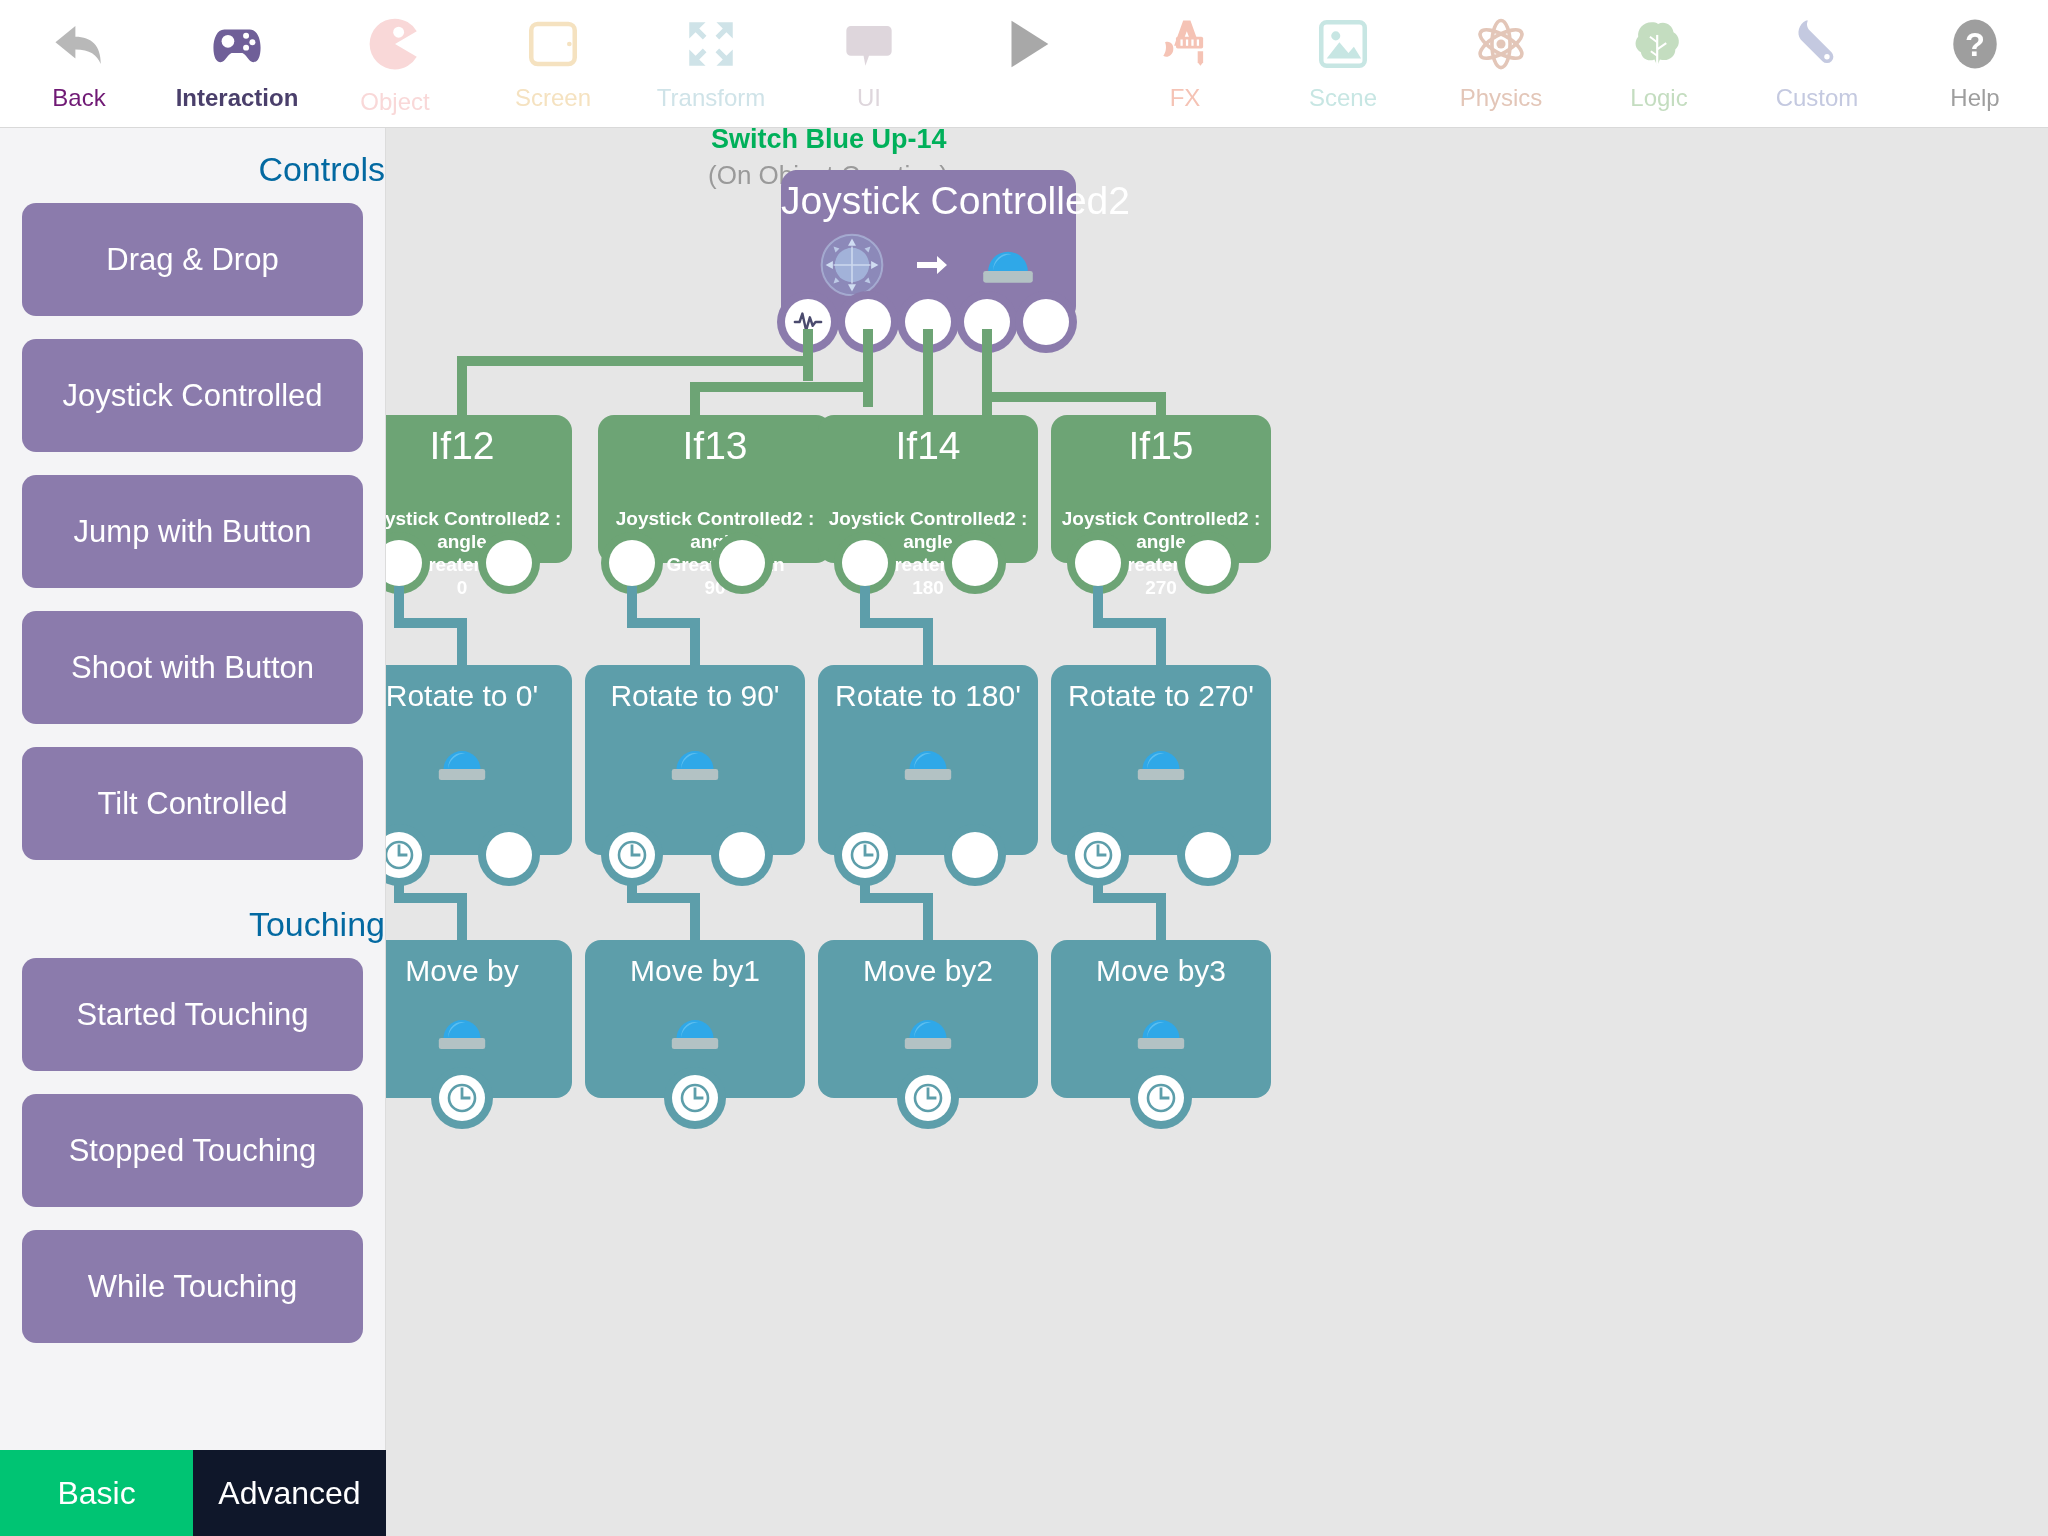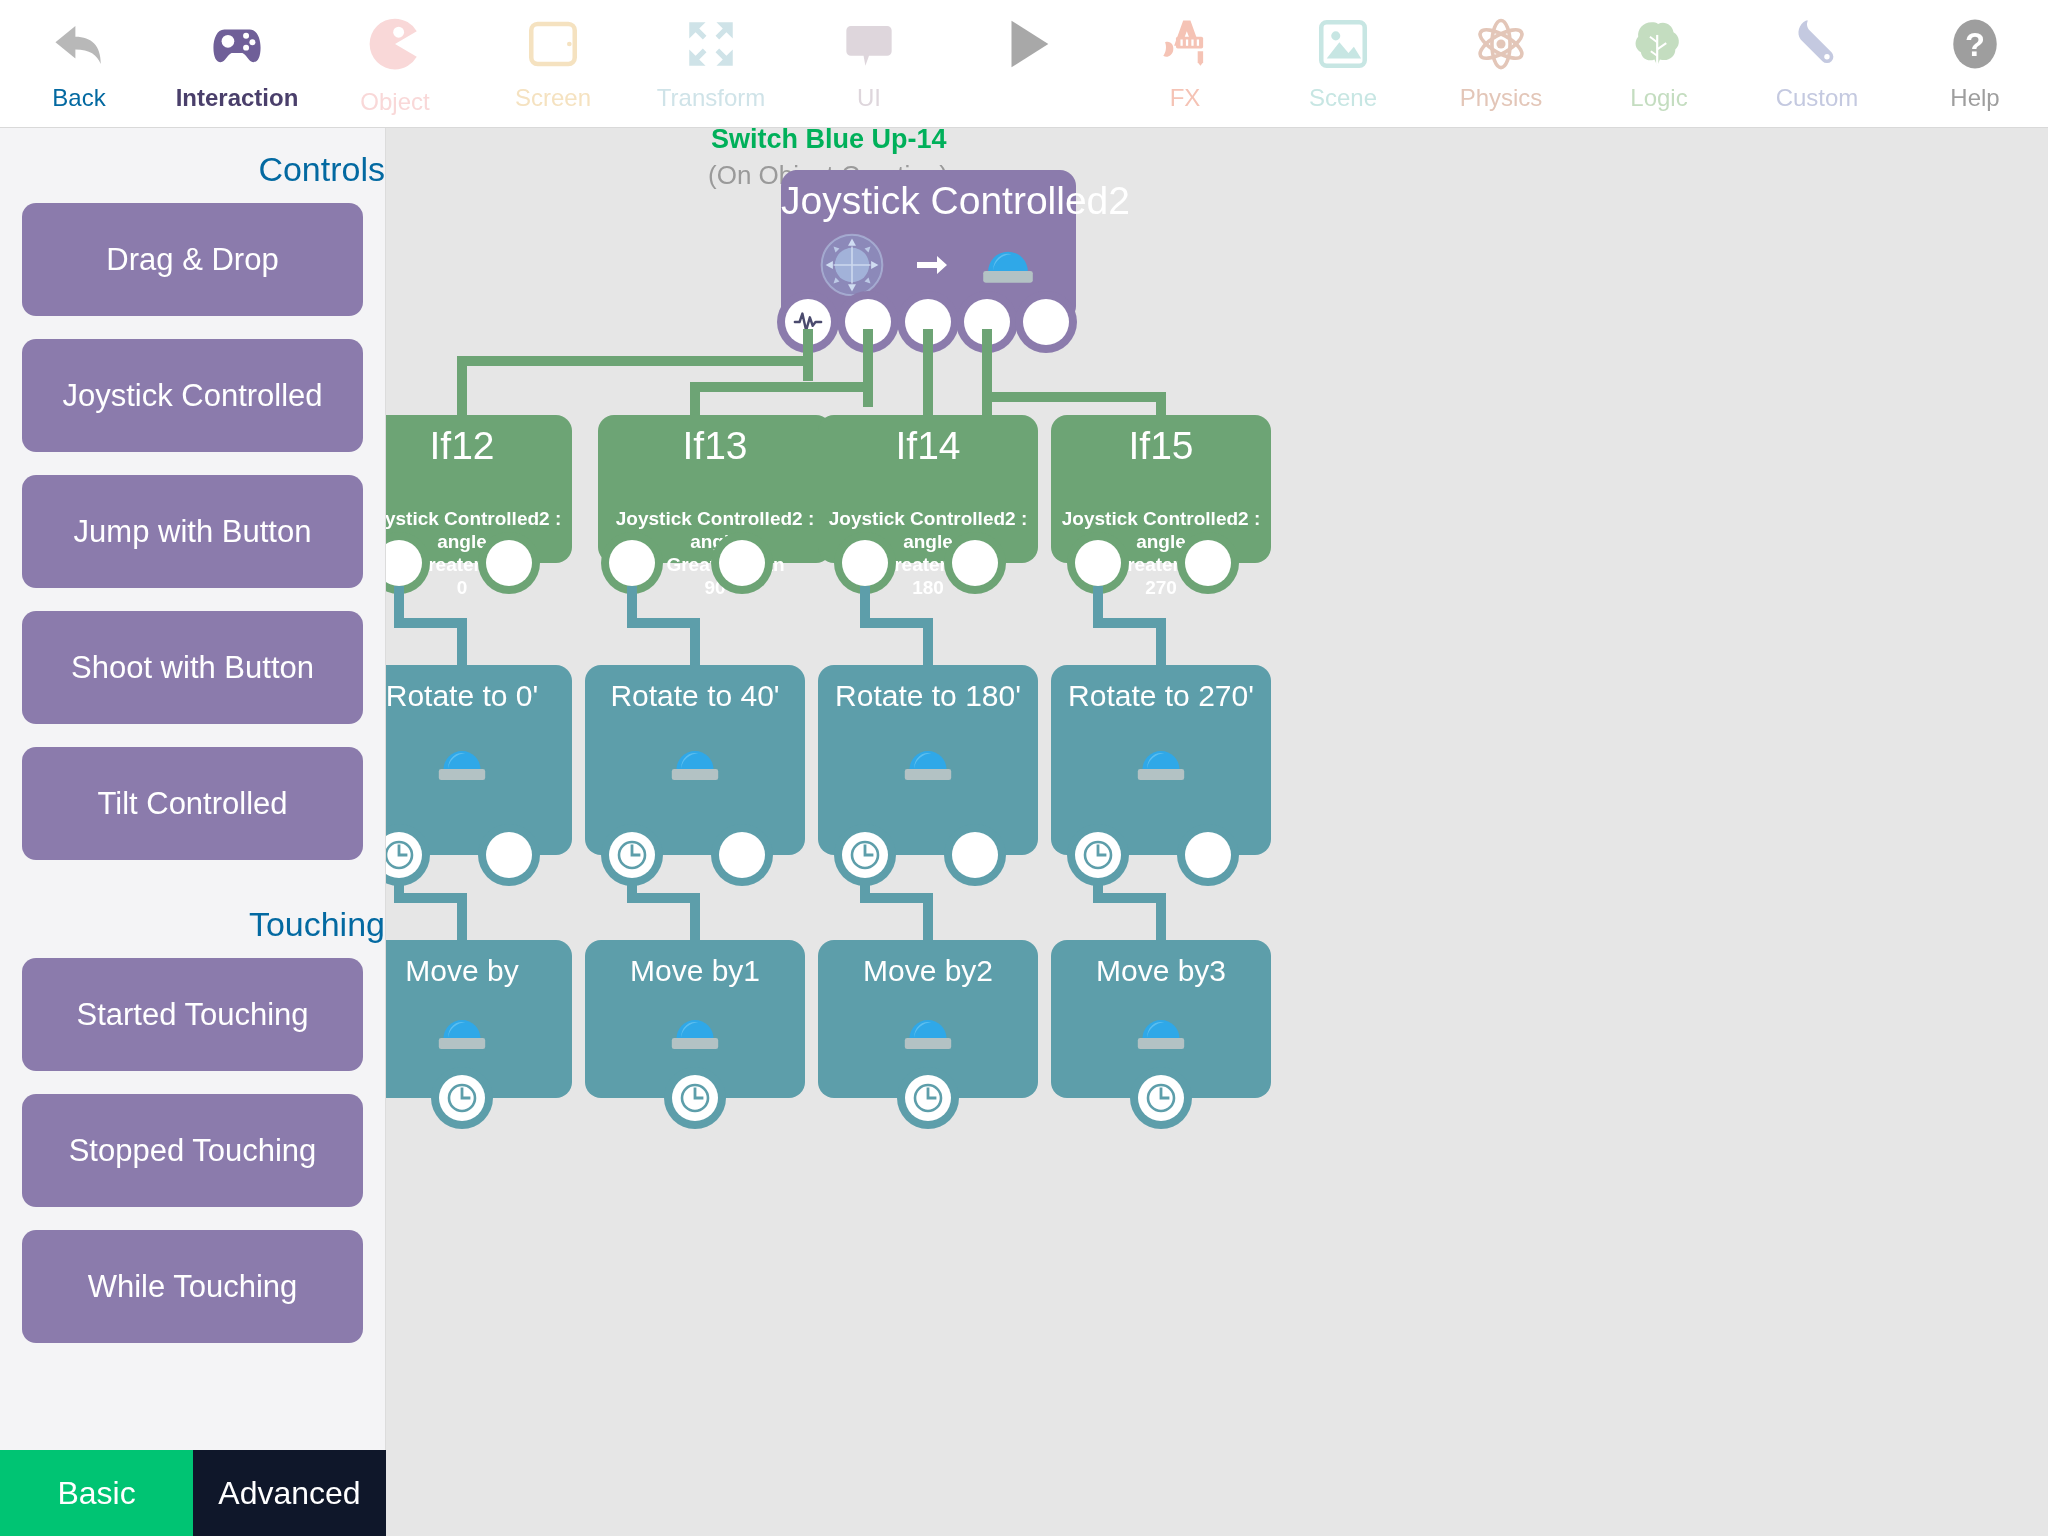--- a/index.html
+++ b/index.html
@@ -158,21 +158,21 @@
 </head>
 <body>
 
 <div id="toolbar">
     <div class="tool">
       <div class="glyph">
         <svg width="58" height="58" viewBox="0 0 64 64">
           <path d="M28 12 L6 30 L28 48 L28 38 C44 38 52 44 56 54 C56 34 46 24 28 24 Z" fill="#b8b8b8"></path>
         </svg>
       </div>
-      <div class="tlabel" style="color: #0369a1;">Back</div>
+      <div class="tlabel" style="color: #701a75;">Back</div>
     </div>
     <div class="tool">
       <div class="glyph">
         <svg width="58" height="58" viewBox="0 0 64 64">
           <path d="M18 16 C10 16 6 26 6 36 C6 46 9 52 14 52 C19 52 21 44 26 42 L38 42 C43 44 45 52 50 52 C55 52 58 46 58 36 C58 26 54 16 46 16 Z" fill="#6f5f98"></path>
           <circle cx="22" cy="29" r="7" fill="#fff"></circle>
           <circle cx="42" cy="23" r="3.3" fill="#fff"></circle>
           <circle cx="49" cy="30" r="3.3" fill="#fff"></circle>
           <circle cx="42" cy="36" r="3.3" fill="#fff"></circle>
         </svg>
@@ -433,21 +433,21 @@
         </div>
       </div>
       <div class="port" style="left: -10px; top: 704px; box-shadow: rgb(93, 158, 170) 0px 0px 0px 8px;">
         <svg width="32" height="32" viewBox="0 0 32 32">
           <circle cx="16" cy="16" r="13" fill="none" stroke="#5d9eaa" stroke-width="2.6"></circle>
           <path d="M16 7 L16 16 L23 16" stroke="#5d9eaa" stroke-width="2.8" fill="none" stroke-linecap="square"></path>
         </svg>
       </div>
       <div class="port" style="left: 100px; top: 704px; box-shadow: rgb(93, 158, 170) 0px 0px 0px 8px;"></div>
       <div class="node teal" style="left: 199px; top: 537px; width: 220px; height: 190px;">
-        <div class="node-title small">Rotate to 40'</div>
+        <div class="node-title small">Rotate to 90'</div>
         <div class="node-body" style="top:78px">
           <span><svg width="58" height="41.76" viewBox="0 0 100 72">
         <path d="M18 46 A32 32 0 0 1 82 46 Z" fill="#2fa8e8"></path>
         <path d="M26 44 A24 26 0 0 1 56 18 A30 30 0 0 0 26 44 Z" fill="#6cc6f2" opacity="0.75"></path>
         <rect x="10" y="45" width="80" height="19" rx="4" fill="#b3c2c4"></rect>
       </svg></span>
         </div>
       </div>
       <div class="port" style="left: 223px; top: 704px; box-shadow: rgb(93, 158, 170) 0px 0px 0px 8px;">
         <svg width="32" height="32" viewBox="0 0 32 32">

